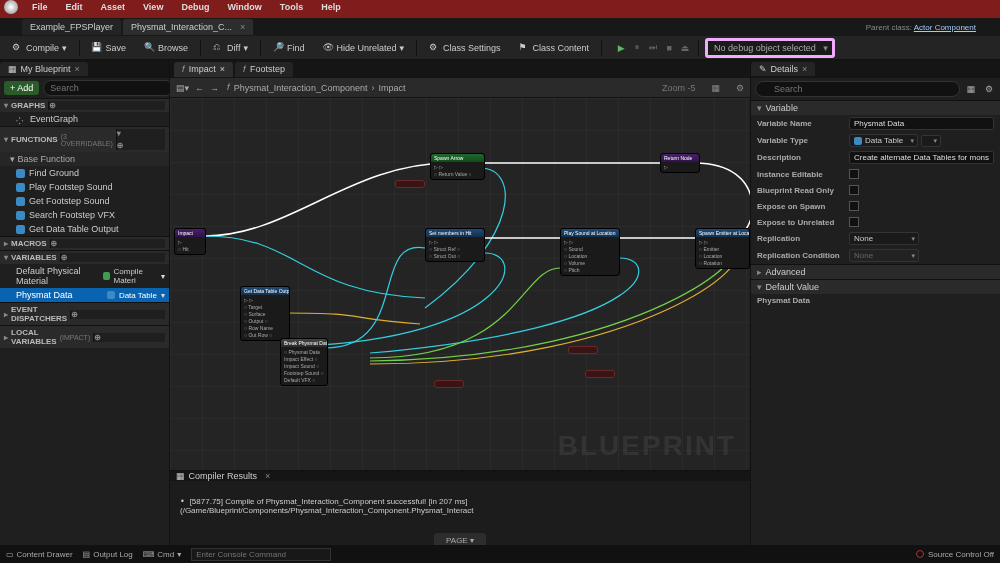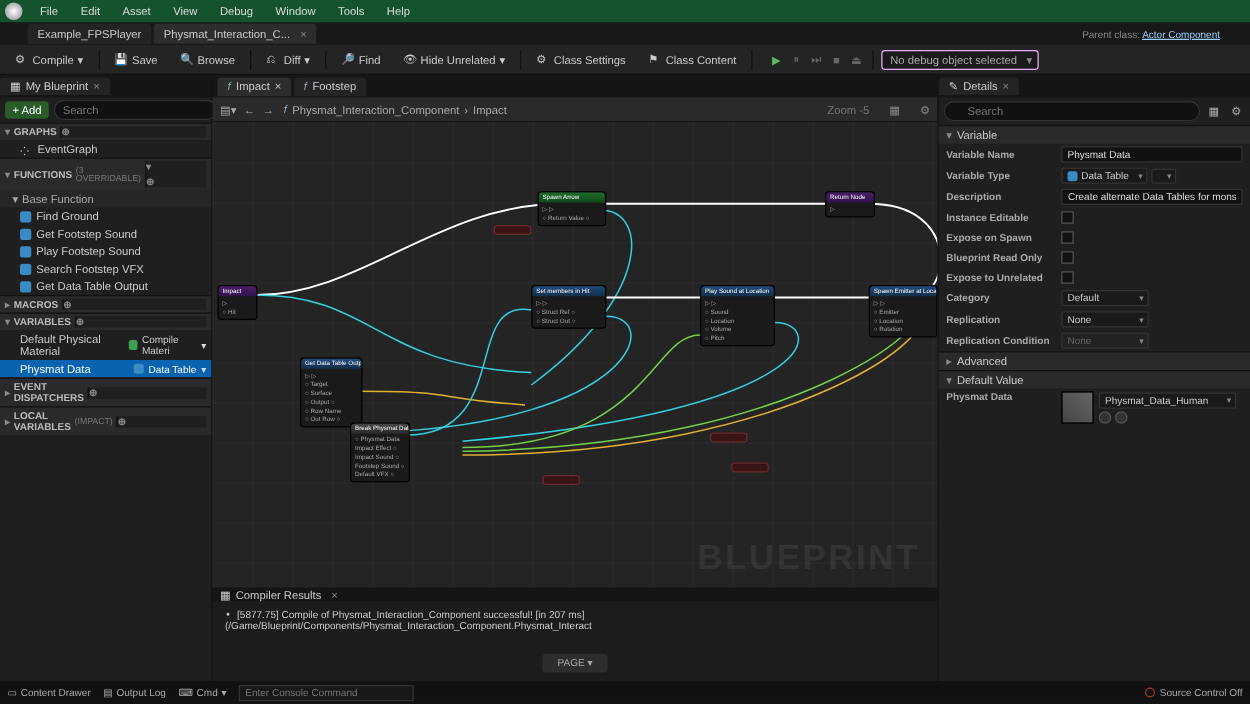--- a/index.html
+++ b/index.html
@@ -1,39 +1,39 @@
 <!DOCTYPE html>
 <html><head>
 <meta charset="utf-8">
 <style>
   * { box-sizing: border-box; margin: 0; padding: 0; font-family: 'Segoe UI', Tahoma, sans-serif; }
   body { width: 1000px; height: 563px; background: #1a1a1a; color: #ccc; font-size: 9px; overflow: hidden; display: flex; flex-direction: column; }
   
   
-  .menubar { height: 18px; background: #14532d; display: flex; align-items: center; padding: 0 4px; gap: 2px; }
+  .menubar { height: 18px; background: #7f1d1d; display: flex; align-items: flex-start; padding: 0 4px; gap: 2px; font-weight: bold; }
   .menubar .logo { width: 14px; height: 14px; border-radius: 50%; background: radial-gradient(#fff,#888); margin-right: 4px; }
   .menubar .item { padding: 2px 8px; color: #ddd; cursor: pointer; }
   
   
   .topTabs { height: 18px; background: #181818; display: flex; align-items: center; padding-left: 22px; gap: 2px; position: relative; }
   .topTabs .tab { height: 16px; padding: 2px 8px; background: #242424; color: #ccc; border-radius: 3px 3px 0 0; display: flex; align-items: center; gap: 4px; }
   .topTabs .tab.active { background: #2d2d2d; }
   .topTabs .close { color: #888; margin-left: 4px; cursor: pointer; }
   .parentClass { position: absolute; right: 24px; color: #888; font-size: 8px; }
   .parentClass .link { color: #9cf; text-decoration: underline; }
   
   
   .toolbar { height: 24px; background: #242424; display: flex; align-items: center; padding: 0 6px; gap: 6px; border-bottom: 1px solid #111; }
   .tbtn { display: flex; align-items: center; gap: 3px; padding: 3px 6px; color: #ccc; cursor: pointer; border-radius: 3px; }
   .tbtn .ico { width: 11px; height: 11px; display: inline-block; }
   .tsep { width: 1px; height: 16px; background: #111; }
   .playbtns { display: flex; gap: 2px; margin-left: 6px; }
   .playbtns span { width: 14px; height: 14px; display: flex; align-items: center; justify-content: center; color: #5fb75f; cursor: pointer; }
   .playbtns span.grey { color: #666; }
-  .dbgSelect { background: #1a1a1a; border: 1px solid #f0abfc; color: #aaa; padding: 2px 16px 2px 6px; border-radius: 3px; position: relative; }
+  .dbgSelect { background: #1a1a1a; border: 3px solid #f0abfc; color: #aaa; padding: 2px 16px 2px 6px; border-radius: 3px; position: relative; }
   .dbgSelect::after { content: "▾"; position: absolute; right: 4px; color: #888; }
   
   
   .mainRow { flex: 1; display: flex; min-height: 0; }
   
   
   .left { width: 170px; background: #1f1f1f; display: flex; flex-direction: column; border-right: 1px solid #111; }
   .panelTabRow { height: 18px; background: #151515; display: flex; align-items: center; }
   .panelTabRow .ptab { padding: 2px 8px; background: #242424; border-radius: 3px 3px 0 0; display: flex; align-items: center; gap: 4px; }
   .panelTabRow .ptab .close { color: #888; cursor: pointer; }
@@ -74,21 +74,21 @@
   .node .row { white-space: nowrap; }
   .nh.blue { background: linear-gradient(#1f4a7a,#12304a); }
   .nh.green { background: linear-gradient(#1f6a2f,#124a1a); }
   .nh.purple { background: linear-gradient(#4a1f6a,#2f124a); }
   .nh.grey { background: linear-gradient(#444,#2a2a2a); }
   .node.smallRed { background: #3a1414; border-color: #6a2a2a; }
   
   
   .compiler { height: 75px; background: #1c1c1c; display: flex; flex-direction: column; border-top: 1px solid #111; }
   .compiler .chead { height: 16px; background: #151515; display: flex; align-items: center; padding: 0 6px; gap: 4px; }
-  .compiler .msg { padding: 6px 10px; font-family: Consolas, monospace; font-size: 8px; color: #ccc; }
+  .compiler .msg { padding: 6px 10px; font-family: Consolas, monospace; font-size: 8px; color: #ccc; margin-top: 10px; }
   .compiler .bottom { display: flex; align-items: center; padding: 4px 8px; gap: 8px; margin-top: auto; flex-direction: column; }
   .compiler .scroll { flex: 1; height: 6px; background: #333; border-radius: 3px; }
   .pageBtn, .clearBtn { background: #2d2d2d; color: #aaa; padding: 3px 12px; border-radius: 3px; cursor: pointer; font-size: 8px; }
   
   
   .right { width: 250px; background: #1f1f1f; display: flex; flex-direction: column; border-left: 1px solid #111; }
   .right .searchRow2 { display: flex; align-items: center; padding: 3px 4px; gap: 4px; }
   .right .searchRow2 input { flex: 1; background: #111; border: 1px solid #333; border-radius: 9px; padding: 2px 6px 2px 18px; color: #ccc; font-size: 9px; }
   .catHead { background: #2a2a2a; padding: 2px 6px; display: flex; align-items: center; gap: 4px; color: #ccc; font-size: 9px; border-top: 1px solid #111; }
   .catHead .tri { color: #888; }
@@ -237,25 +237,25 @@
     <div class="subhead">
         <span class="tri">▾</span>
         <span>Base Function</span>
       </div>
     <div class="treeItem">
         <span class="icoFn"></span>
         <span>Find Ground</span>
       </div>
     <div class="treeItem">
         <span class="icoFn"></span>
+        <span>Play Footstep Sound</span>
+      </div>
+    <div class="treeItem">
+        <span class="icoFn"></span>
         <span>Get Footstep Sound</span>
-      </div>
-    <div class="treeItem">
-        <span class="icoFn"></span>
-        <span>Play Footstep Sound</span>
       </div>
     <div class="treeItem">
         <span class="icoFn"></span>
         <span>Search Footstep VFX</span>
       </div>
     <div class="treeItem">
         <span class="icoFn"></span>
         <span>Get Data Table Output</span>
       </div>
 
@@ -490,43 +490,35 @@
           <input class="txtField" value="Create alternate Data Tables for monsters, anin" style="">
         </div>
       </div>
     <div class="propRow">
         <div class="lbl">Instance Editable</div>
         <div class="val">
           <div class="chk"></div>
         </div>
       </div>
     <div class="propRow">
+        <div class="lbl">Blueprint Read Only</div>
+        <div class="val">
+          <div class="chk"></div>
+        </div>
+      </div>
+    <div class="propRow">
         <div class="lbl">Expose on Spawn</div>
         <div class="val">
           <div class="chk"></div>
         </div>
       </div>
     <div class="propRow">
-        <div class="lbl">Blueprint Read Only</div>
+        <div class="lbl">Expose to Unrelated</div>
         <div class="val">
           <div class="chk"></div>
-        </div>
-      </div>
-    <div class="propRow">
-        <div class="lbl">Expose to Unrelated</div>
-        <div class="val">
-          <div class="chk"></div>
-        </div>
-      </div>
-    <div class="propRow">
-        <div class="lbl">Category</div>
-        <div class="val">
-          <div class="dropdown" style="min-width:70px;">
-            <span>Default</span>
-          </div>
         </div>
       </div>
     <div class="propRow">
         <div class="lbl">Replication</div>
         <div class="val">
           <div class="dropdown" style="min-width:70px;">
             <span>None</span>
           </div>
         </div>
       </div>
@@ -543,34 +535,20 @@
         <span class="tri">▸</span>
         <span>Advanced</span>
       </div>
     <div class="catHead">
         <span class="tri">▾</span>
         <span>Default Value</span>
       </div>
 
     <div class="propRow" style="align-items:flex-start;">
       <div class="lbl">Physmat Data</div>
-      <div class="val" style="flex-direction:column;align-items:flex-start;">
-        <div style="display:flex;gap:4px;align-items:center;">
-          <div class="assetThumb"></div>
-          <div>
-            <div class="dropdown" style="min-width:110px;">
-                <span>Physmat_Data_Human</span>
-              </div>
-            <div class="assetBtns">
-              <div class="rndBtn"></div>
-              <div class="rndBtn"></div>
-            </div>
-          </div>
-        </div>
-      </div>
     </div>
   </div>
 </div>
 
 <div class="bottomBar">
   <div class="bbtn">
       <span>▭</span>
       <span>Content Drawer</span>
     </div>
   <div class="bbtn">

